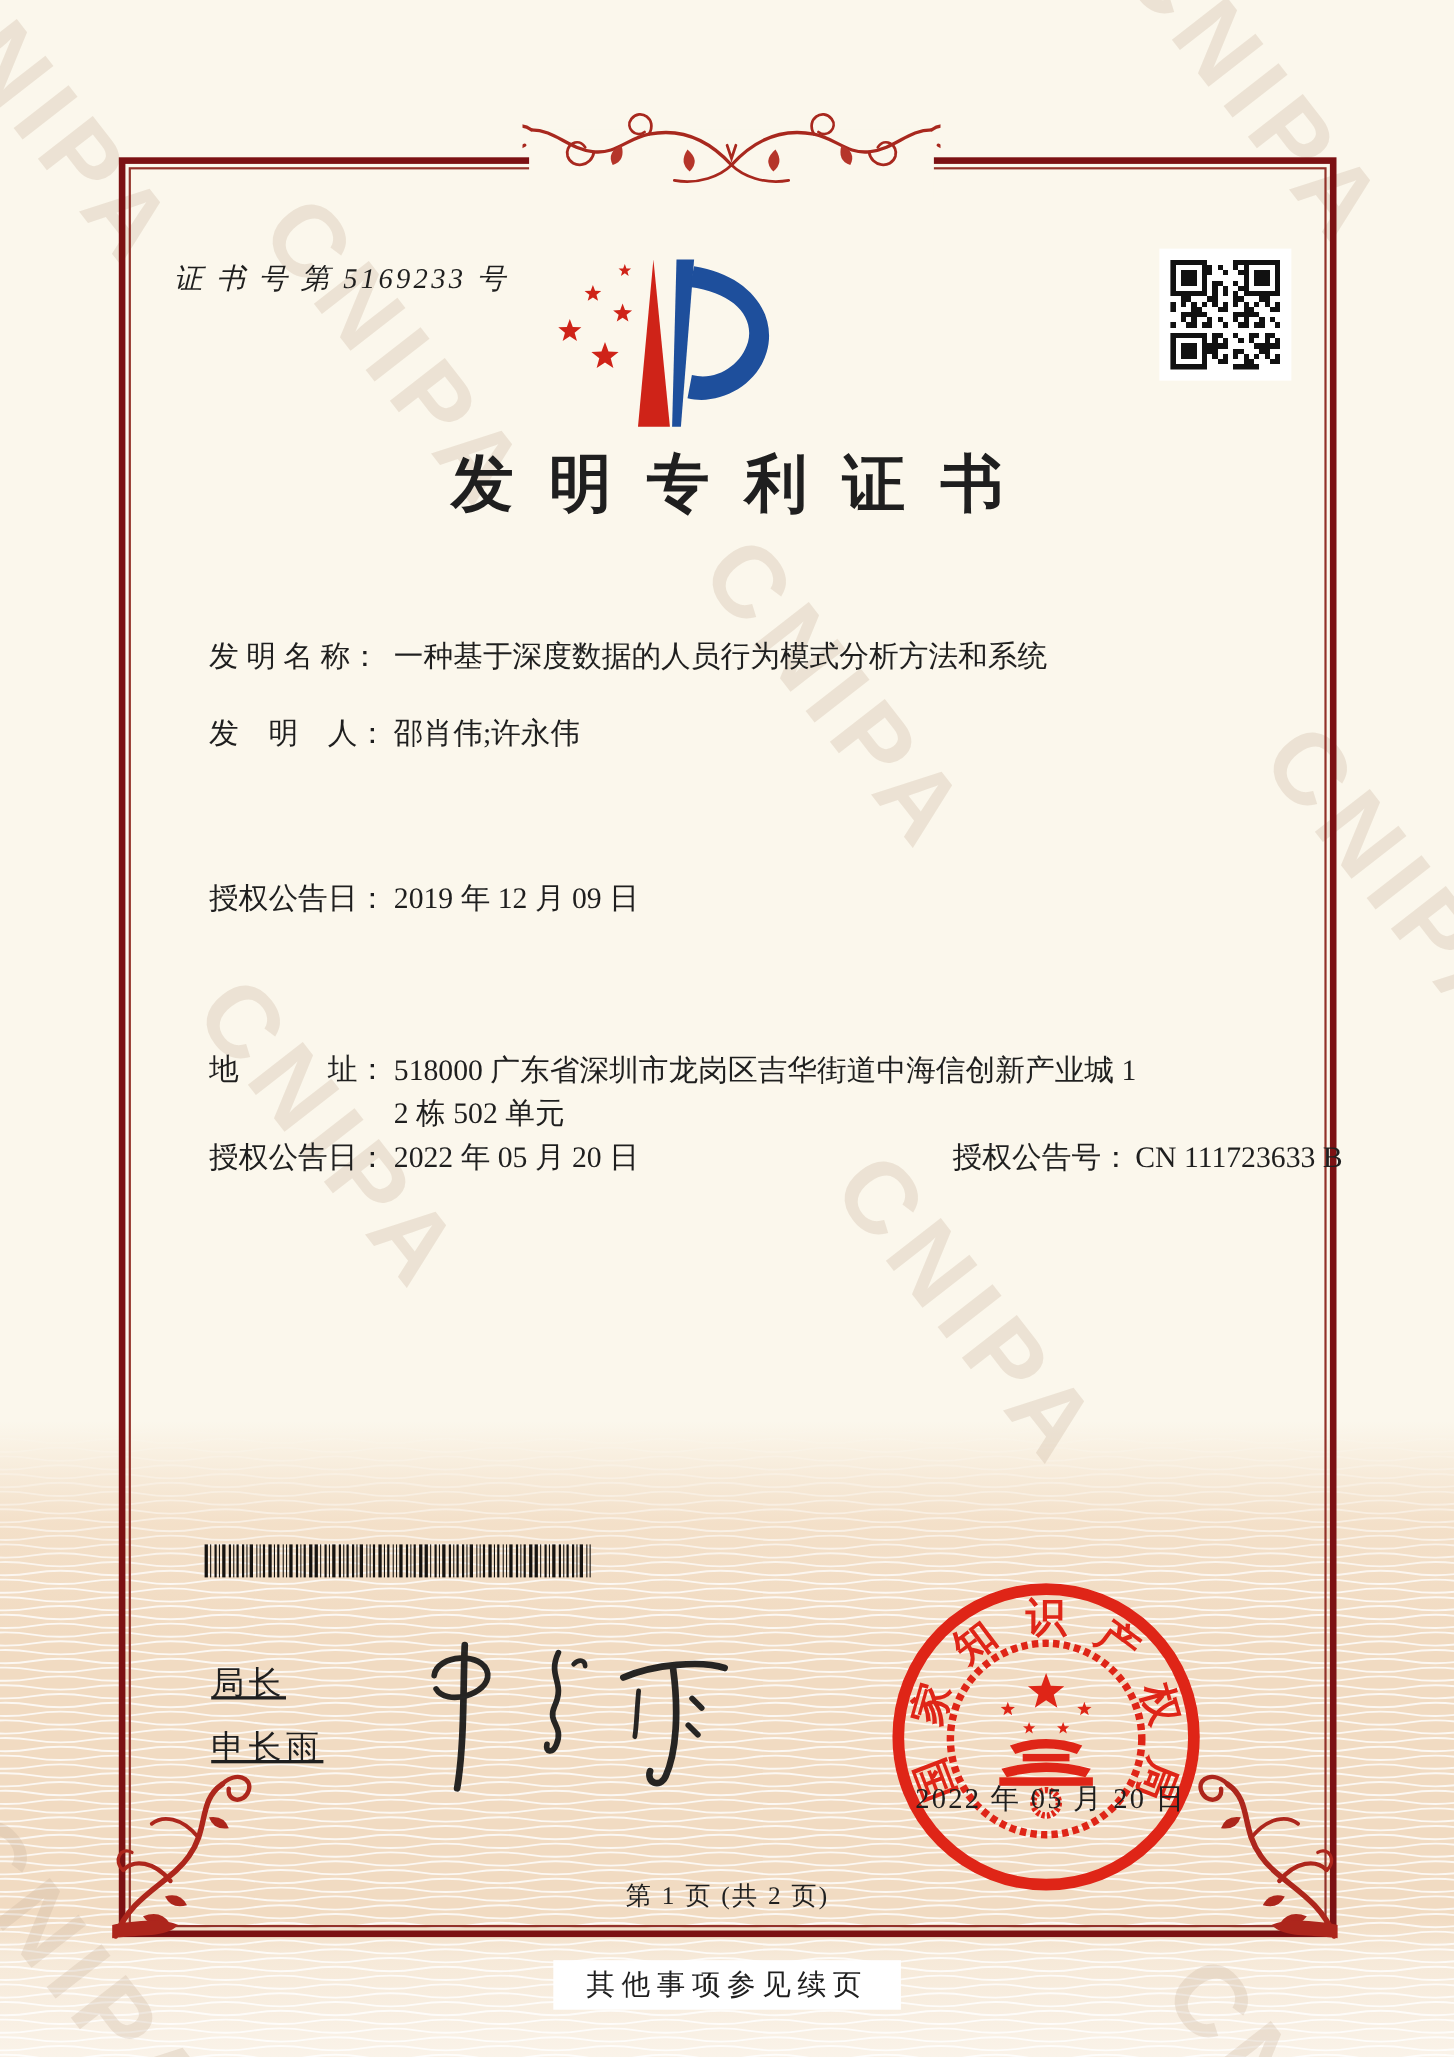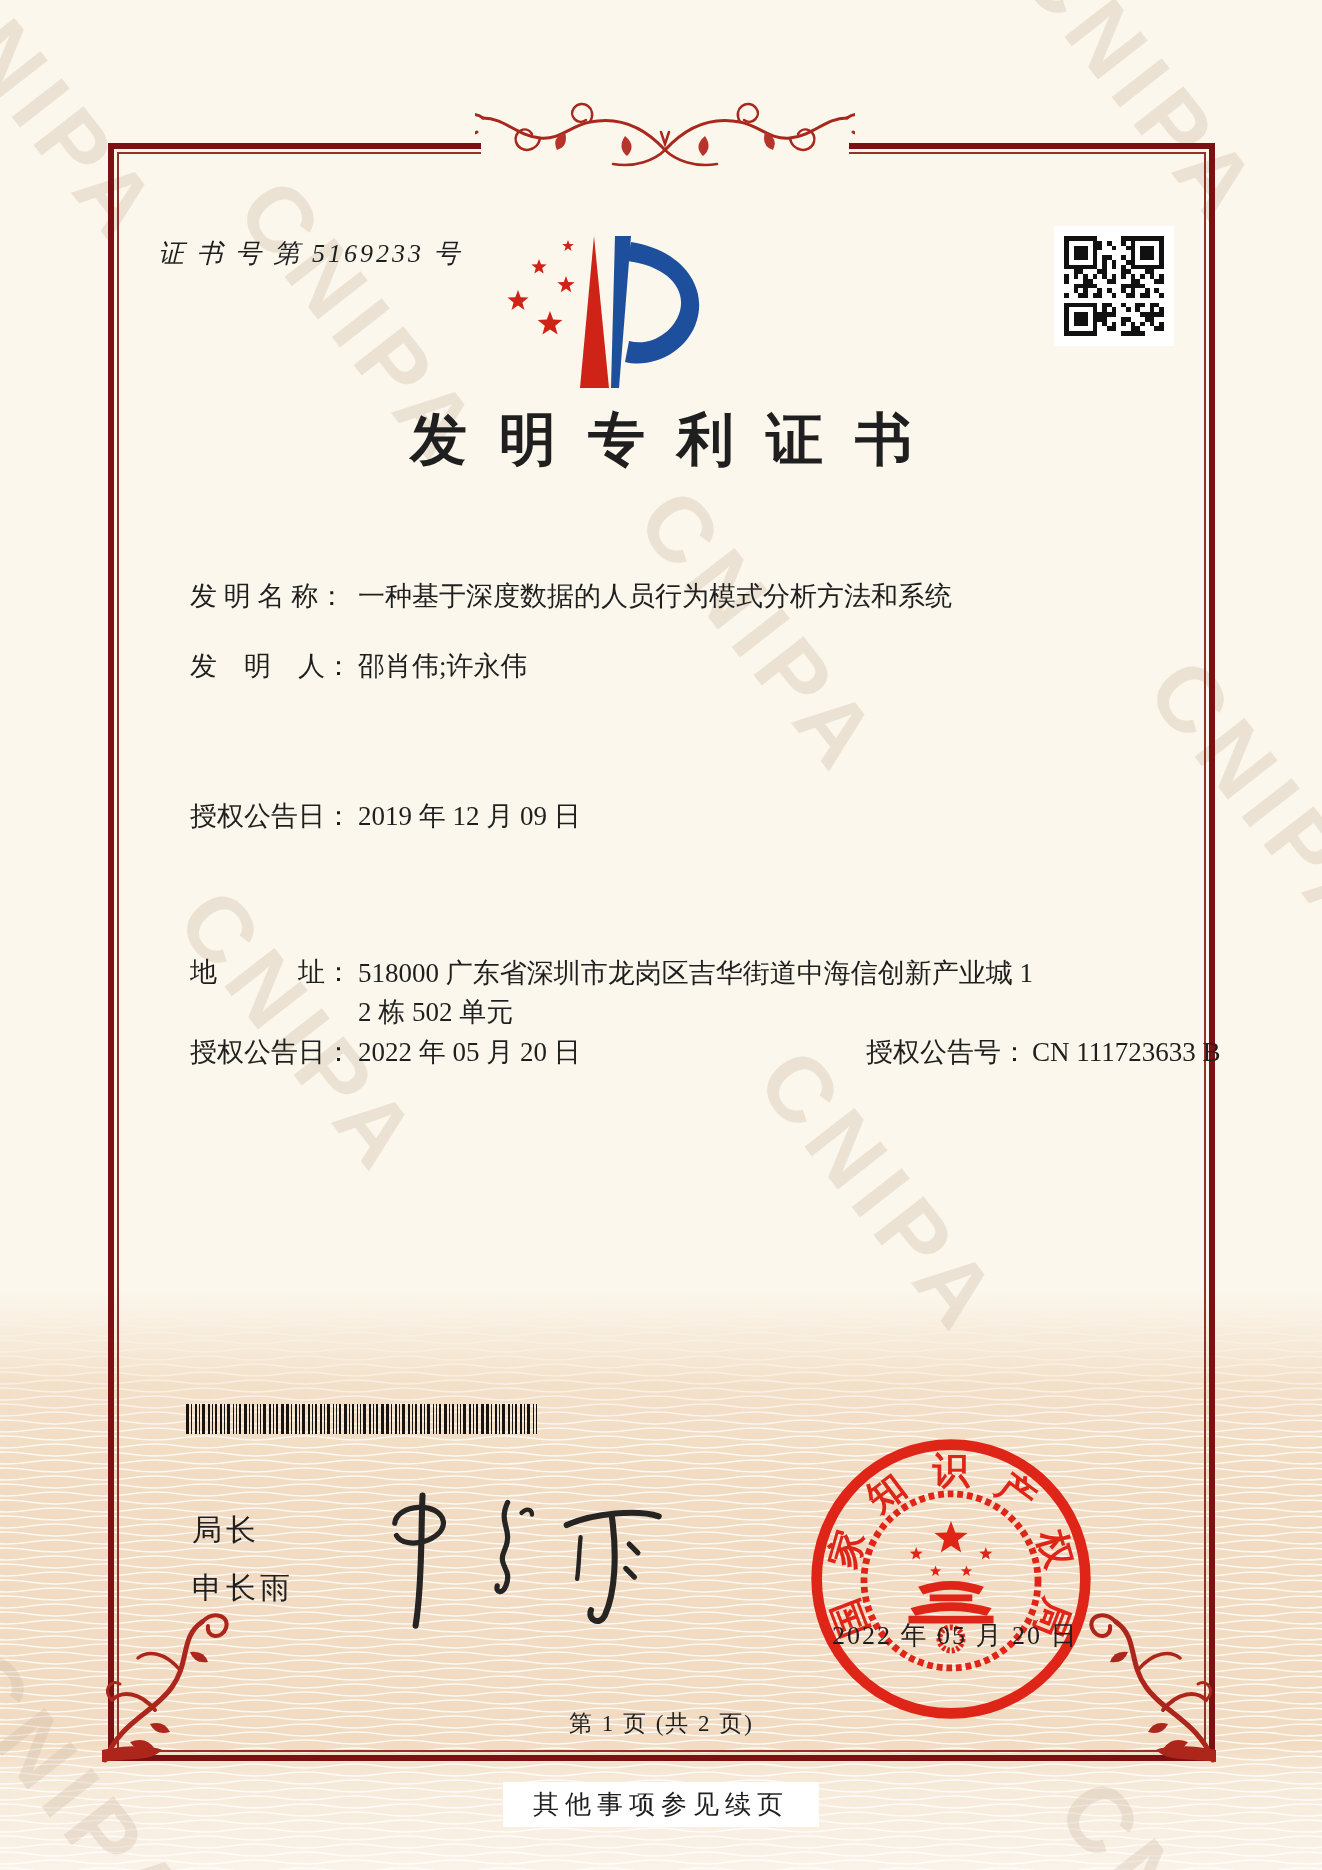--- a/index.html
+++ b/index.html
@@ -41,21 +41,21 @@
   .grant-no{position:absolute;left:676px;top:0;}
   .grant-no .flabel{min-width:0;margin-right:4px;}
   
   .body-text{position:absolute;left:180px;top:1096px;width:985px;font-size:27px;
              line-height:39px;text-align:justify;z-index:4;}
   .body-text p{margin:0;text-indent:2em;}
   
   .barcode{position:absolute;left:186px;top:1404px;height:30px;display:flex;z-index:4;}
   .barcode i{display:block;height:100%;background:#161310;}
   .sign-label{position:absolute;left:192px;font:500 30px "Liberation Sans","DejaVu Sans",sans-serif;
-              letter-spacing:4px;z-index:4;}
+              letter-spacing:4px;z-index:4;text-decoration:underline;}
   .sl1{top:1510px}.sl2{top:1568px}
   .signature{position:absolute;left:360px;top:1468px;z-index:4;}
   .seal{position:absolute;left:806px;top:1434px;width:290px;height:290px;z-index:5;}
   .seal svg{position:absolute;inset:0;}
   .seal-char{position:absolute;left:50%;top:50%;font-size:37px;font-weight:700;color:#df2517;
              font-family:"Liberation Serif","DejaVu Serif",serif;}
   .seal-date{position:absolute;left:832px;top:1618px;font-size:26px;letter-spacing:2px;
              color:#1e1e1e;z-index:6;white-space:nowrap;}
   .page-info{position:absolute;left:108px;width:1107px;top:1708px;text-align:center;
              font-size:23px;letter-spacing:2px;z-index:4;}

